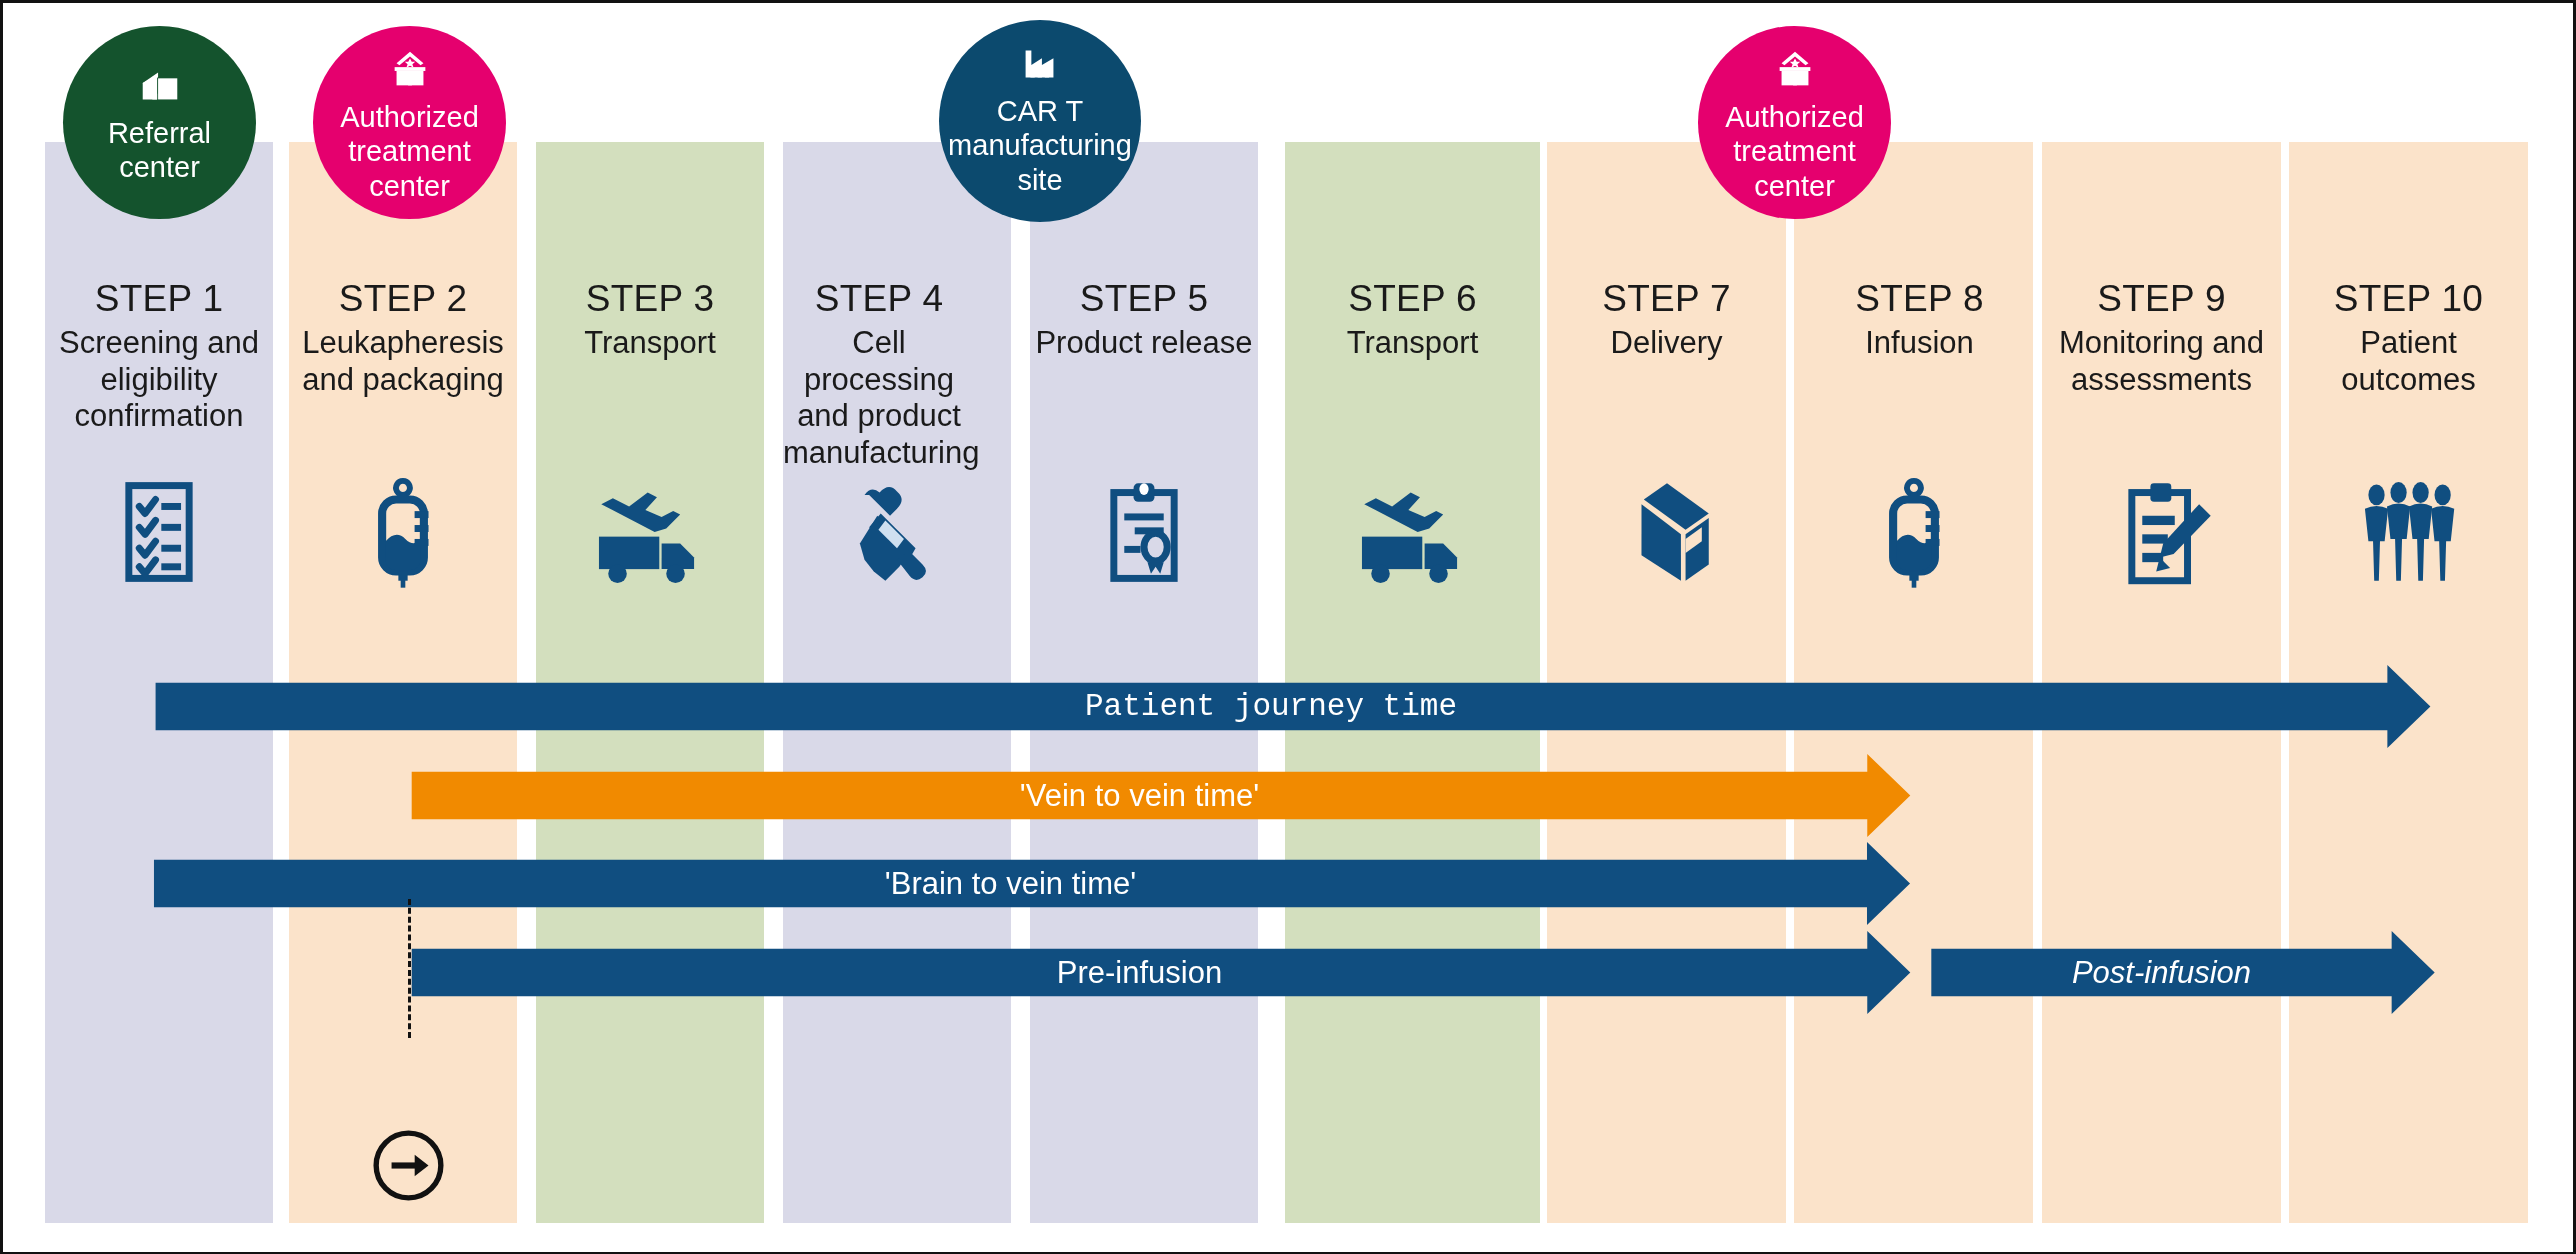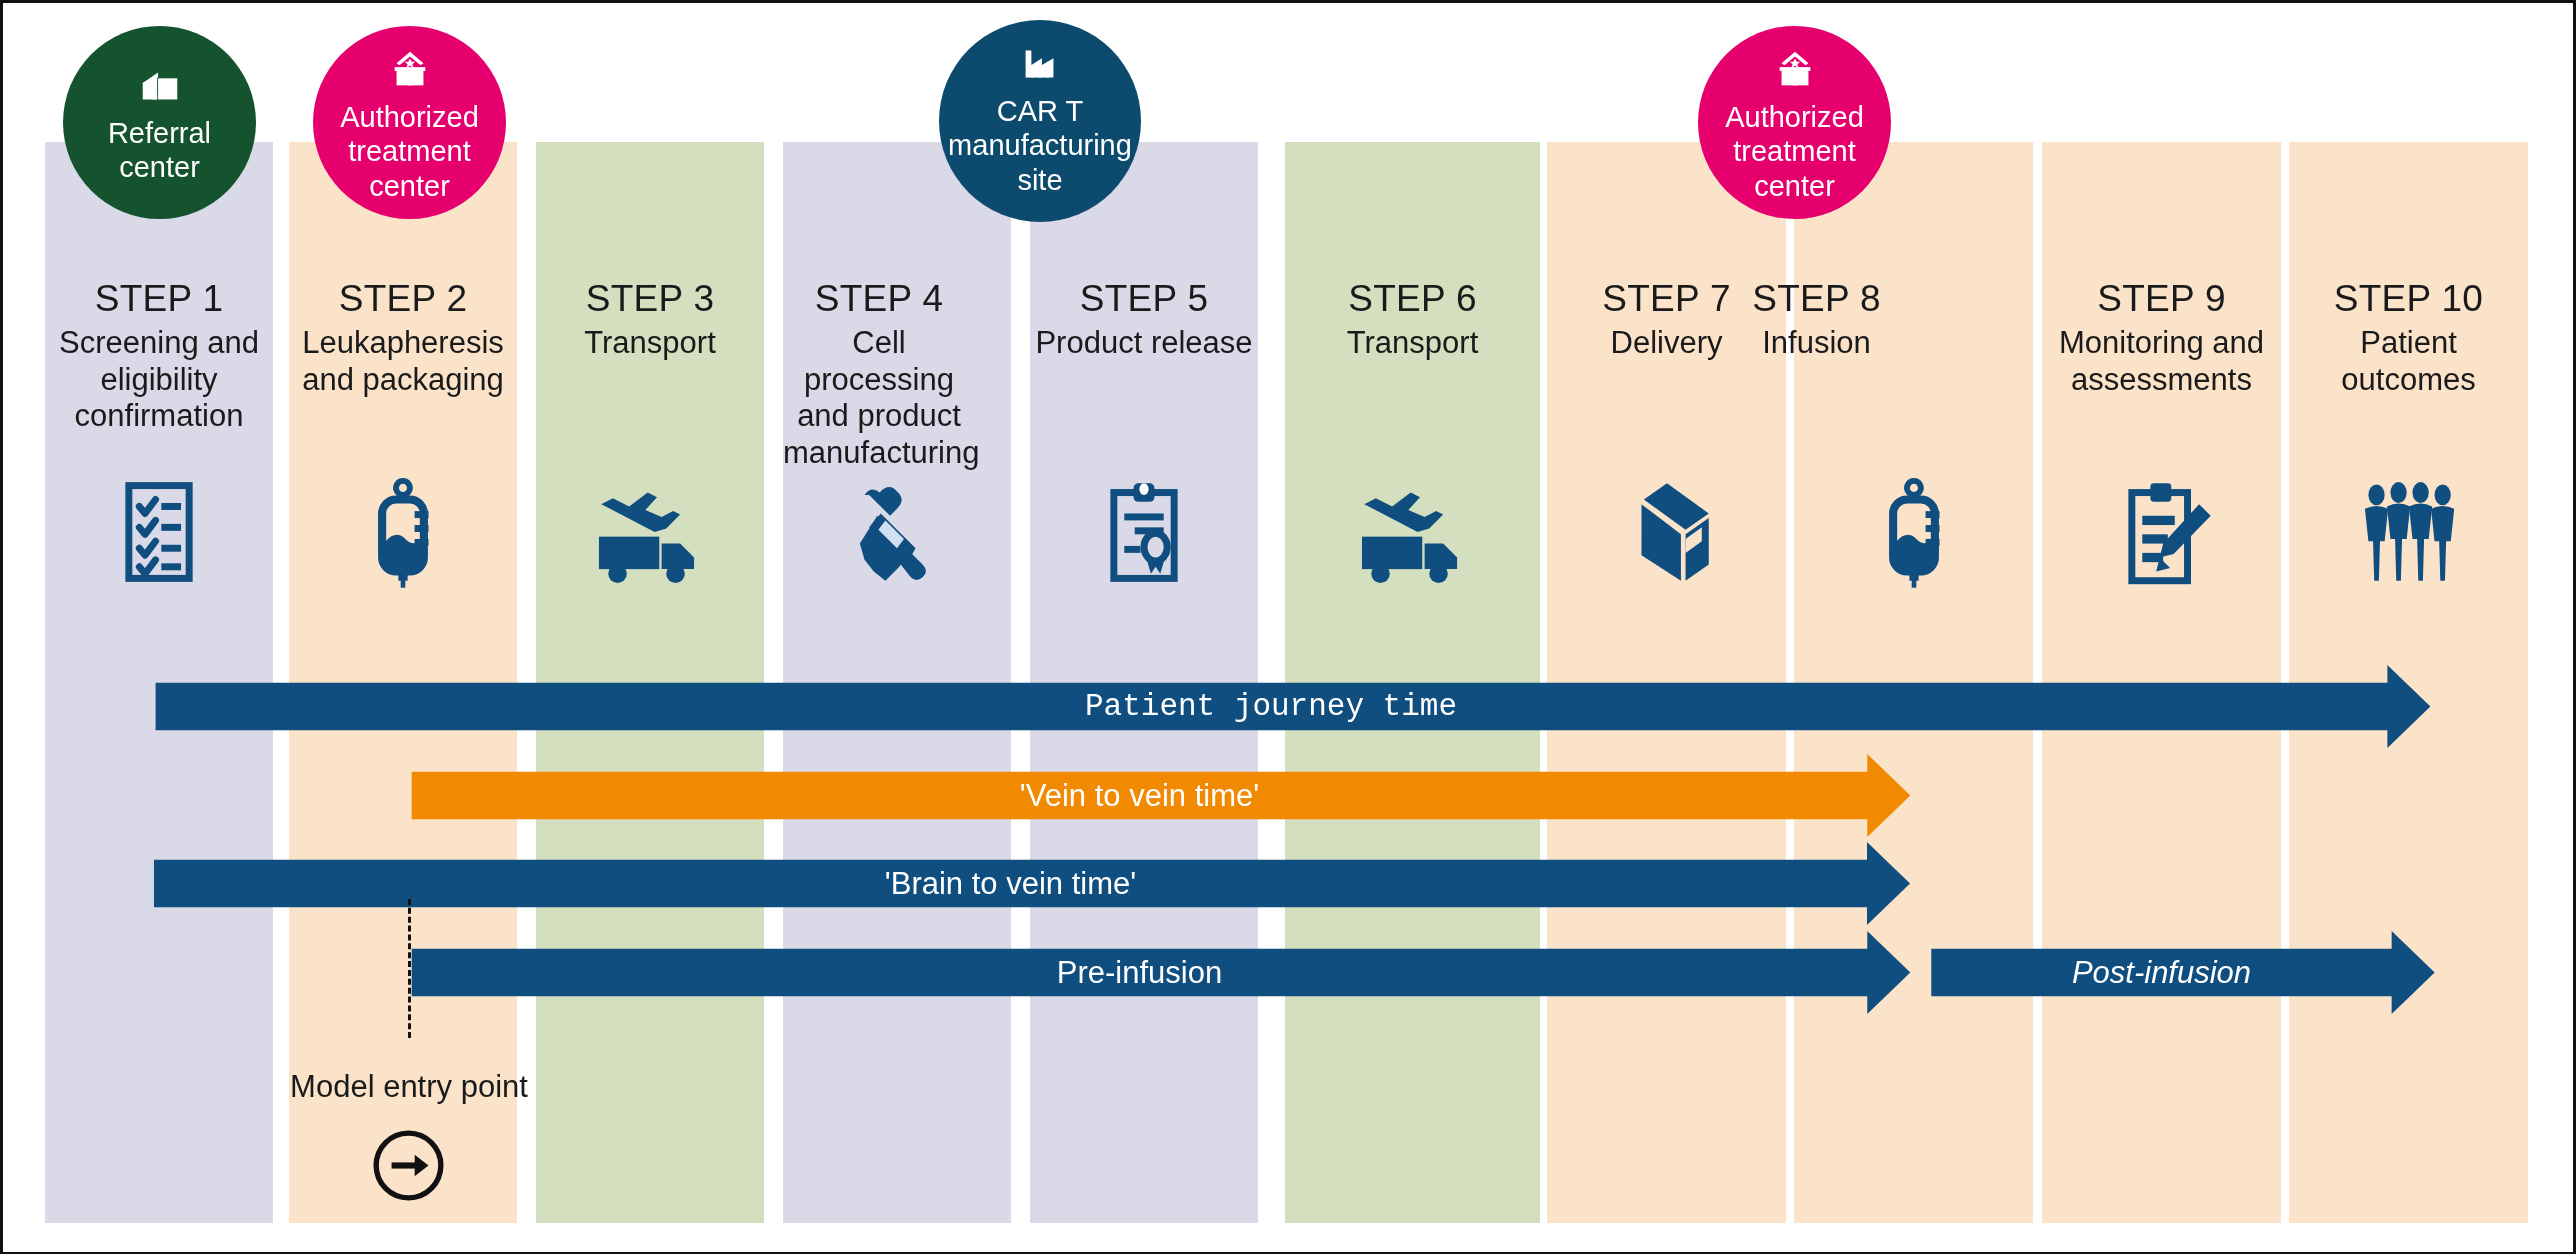--- a/index.html
+++ b/index.html
@@ -143,21 +143,21 @@
         <span class="desc">Product release</span>
       </div>
       <div class="steplabel" style="left: 1282px; width: 255px;">
         <span class="num">STEP 6</span>
         <span class="desc">Transport</span>
       </div>
       <div class="steplabel" style="left: 1544px; width: 239px;">
         <span class="num">STEP 7</span>
         <span class="desc">Delivery</span>
       </div>
-      <div class="steplabel" style="left: 1688px; width: 251px;">
+      <div class="steplabel" style="left: 1791px; width: 251px;">
         <span class="num">STEP 8</span>
         <span class="desc">Infusion</span>
       </div>
       <div class="steplabel" style="left: 2039px; width: 239px;">
         <span class="num">STEP 9</span>
         <span class="desc">Monitoring and</span>
         <span class="desc">assessments</span>
       </div>
       <div class="steplabel" style="left: 2286px; width: 239px;">
         <span class="num">STEP 10</span>
@@ -358,21 +358,20 @@
         </svg><div class="alabel" style="left: 0px; width: 1721px;">'Brain to vein time'</div></div>
       <div class="arrowbar" style="left: 405px; top: 928px; width: 1506px; height: 83px;"><svg width="1506" height="83" viewBox="0 0 1950 108" xmlns="http://www.w3.org/2000/svg">
           <path d="M0 23 L1894 23 L1894 0 L1950 54 L1894 108 L1894 85 L0 85 Z" fill="#104E80"></path>
         </svg><div class="alabel" style="left: 0px; width: 1463px;">Pre-infusion</div></div>
       <div class="arrowbar" style="left: 1927px; top: 928px; width: 506px; height: 83px;"><svg width="506" height="83" viewBox="0 0 655 108" xmlns="http://www.w3.org/2000/svg">
           <path d="M0 23 L599 23 L599 0 L655 54 L599 108 L599 85 L0 85 Z" fill="#104E80"></path>
         </svg><div class="alabel" style="left: 0px; width: 463px; font-style: italic;">Post-infusion</div></div>
     </div>
 
   <div id="entry-line" style="left: 405px; top: 896px; height: 139px;"></div>
-  <div id="entry-label" style="left: 205px; top: 1066px; width: 402px;">Model entry point</div>
   <div id="entry-circle" style="left: 367px; top: 1124px;"><svg width="77" height="77" viewBox="0 0 100 100" fill="#111111" xmlns="http://www.w3.org/2000/svg">
         <circle cx="50" cy="50" r="42" fill="none" stroke="#111" stroke-width="7"></circle>
         <path d="M28 50 L62 50" stroke="#111" stroke-width="8" stroke-linecap="butt"></path>
         <path d="M58 36 L76 50 L58 64 Z" fill="#111"></path>
       </svg></div>
 
 </div>
 
 
 </body></html>

